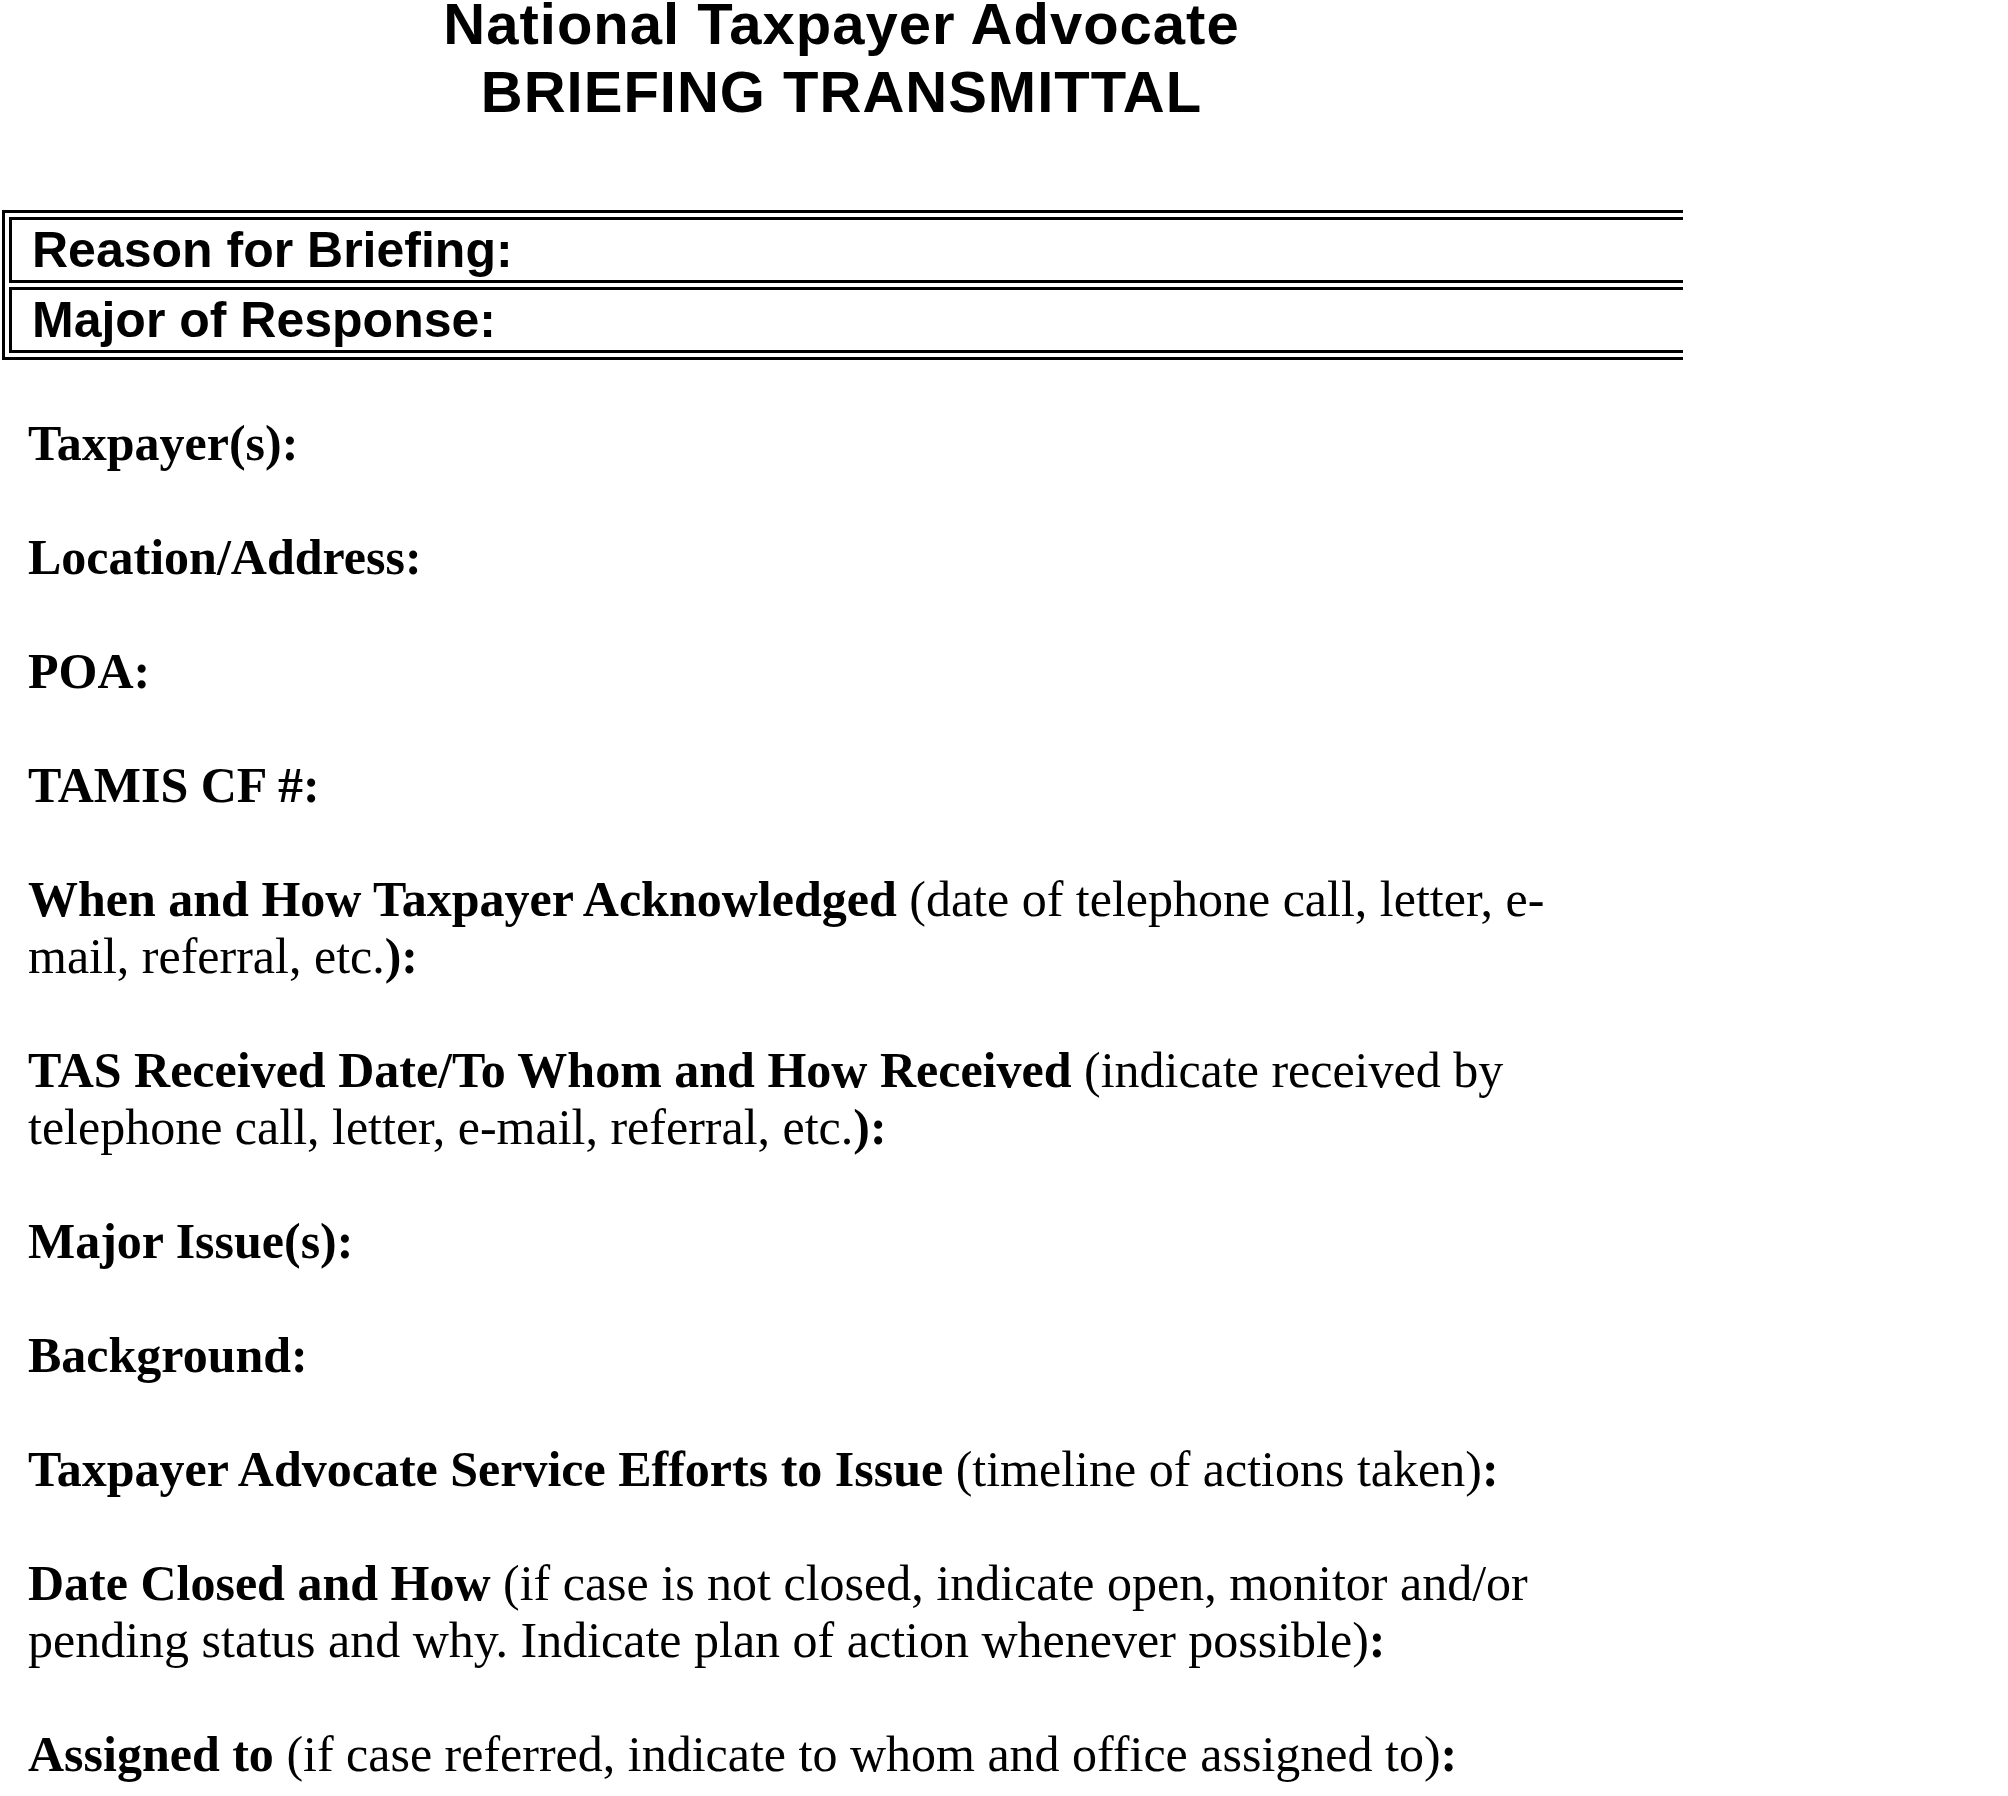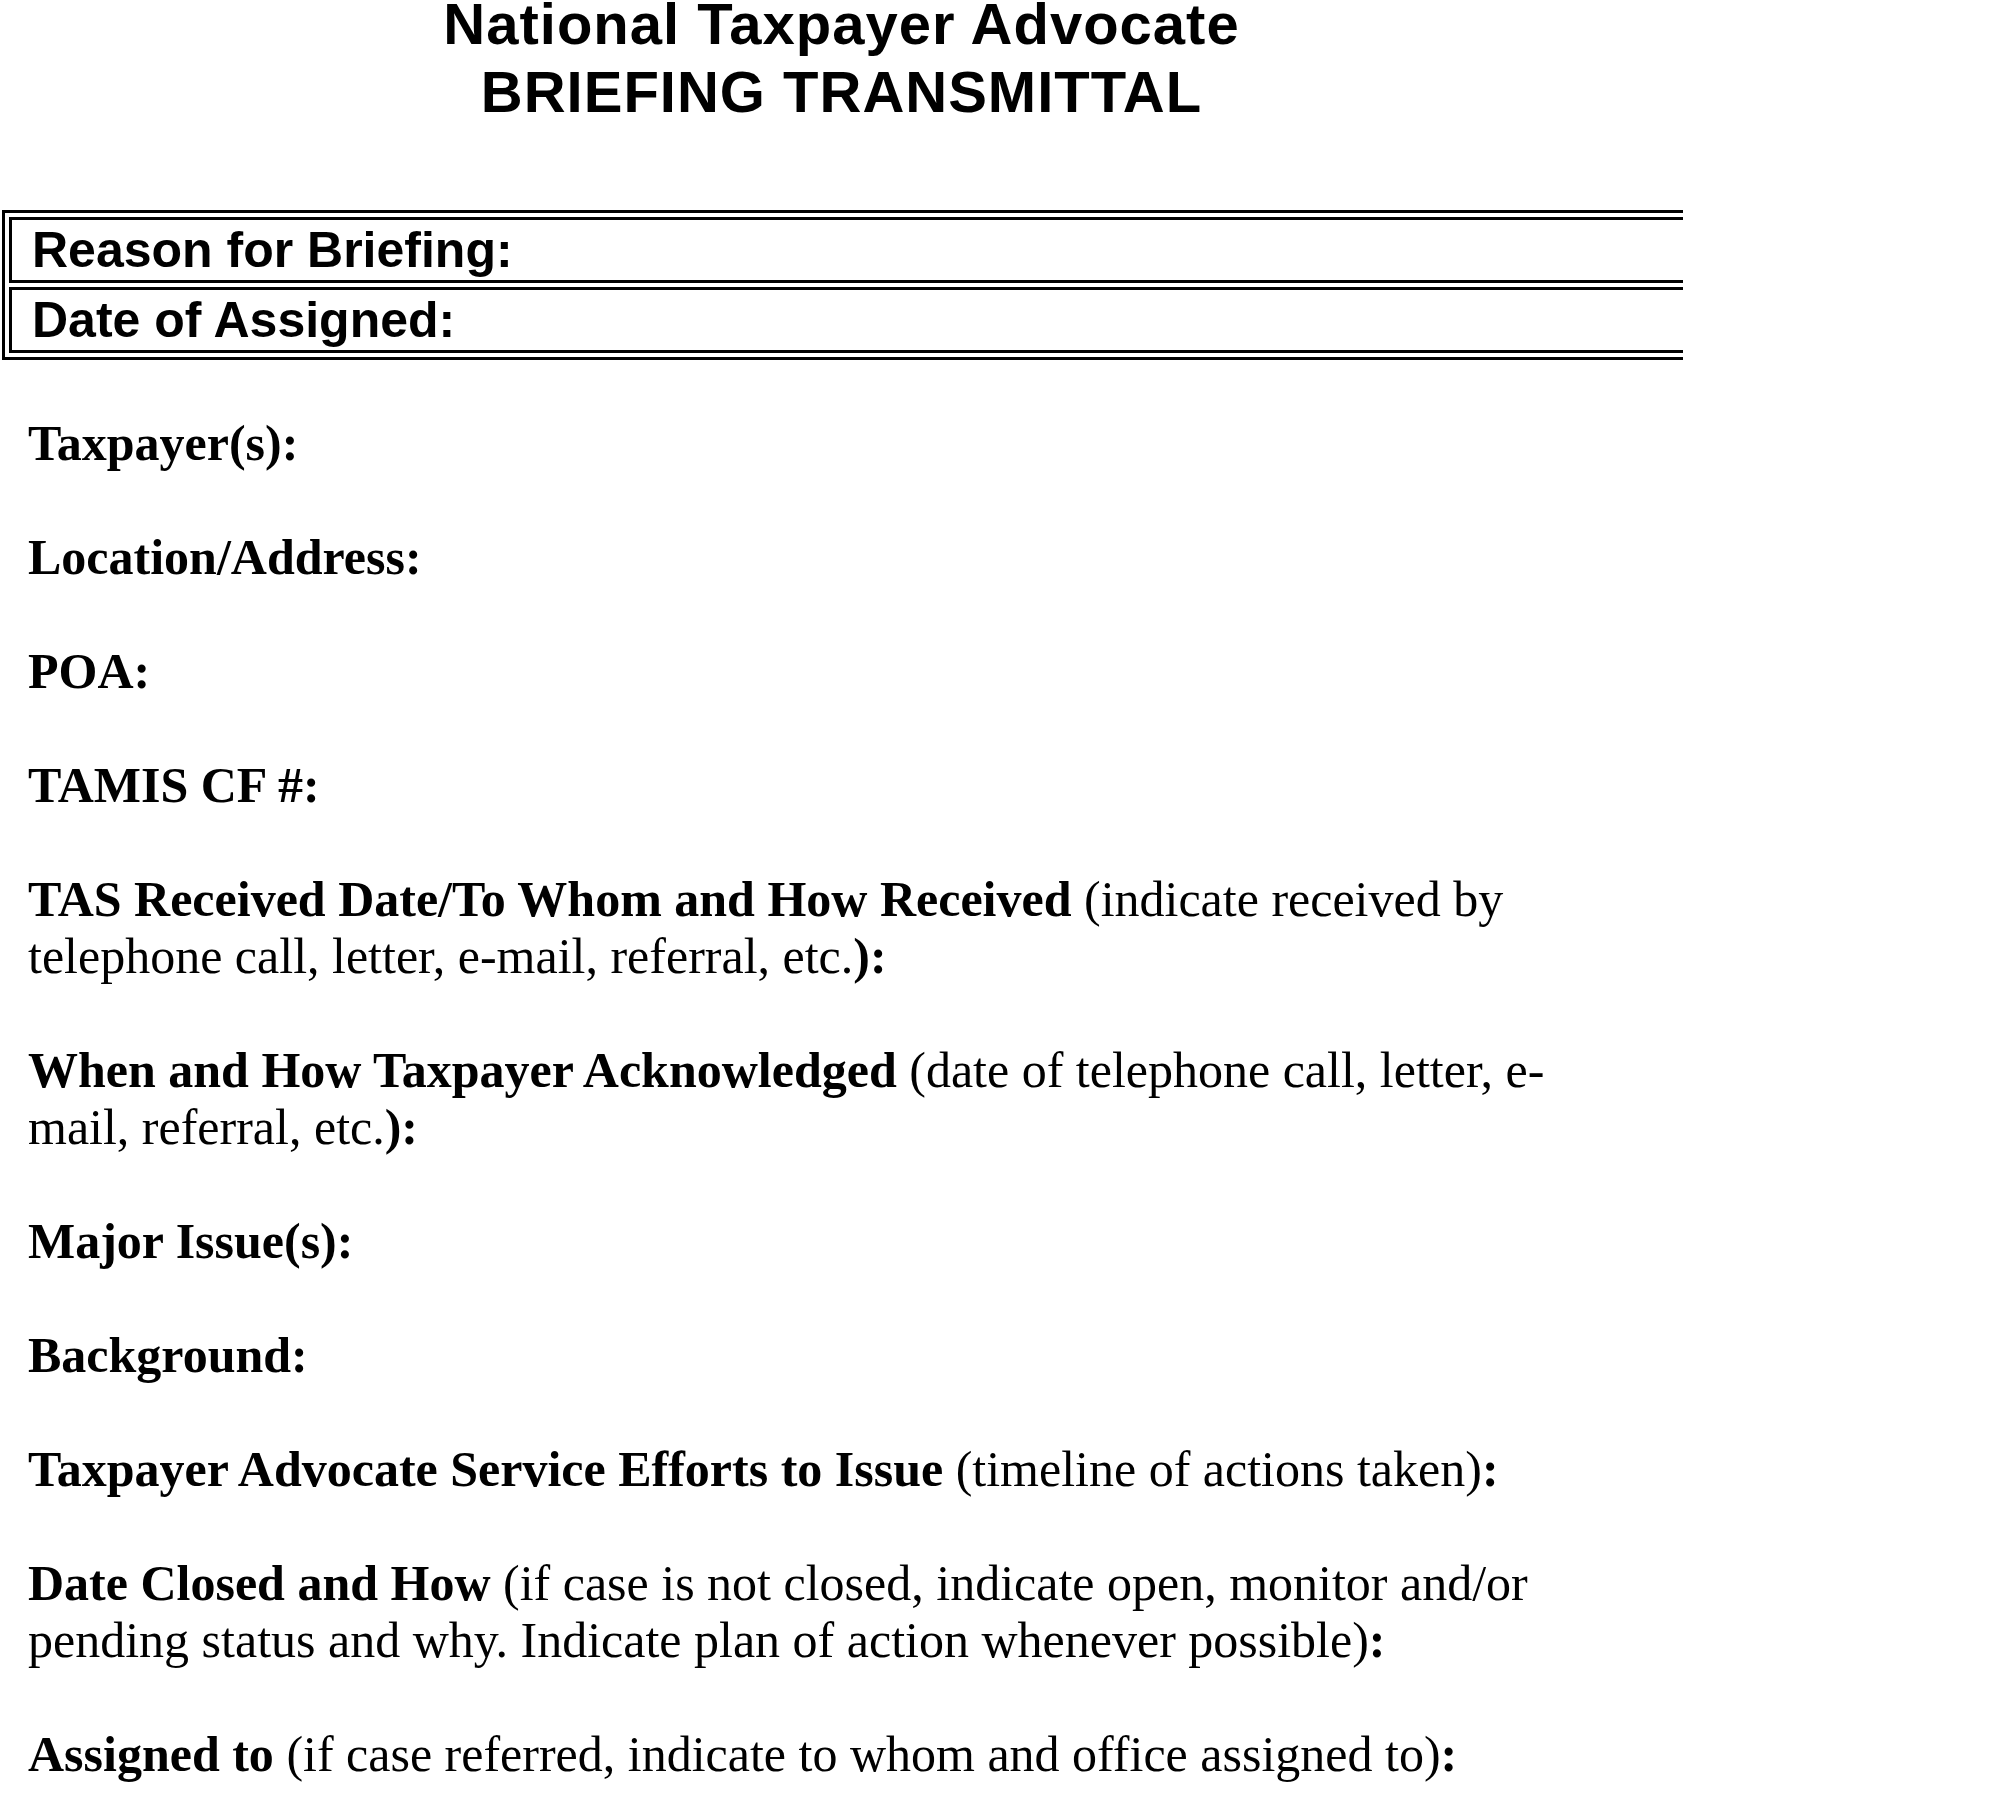--- a/index.html
+++ b/index.html
@@ -69,33 +69,33 @@
 
   <table class="header-table">
     <tbody>
       <tr>
         <td>
           <span>Reason for Briefing:</span>
         </td>
       </tr>
       <tr>
         <td>
-          <span>Date of Assigned:</span>
+          <span>Major of Response:</span>
         </td>
       </tr>
     </tbody>
   </table>
 
   <div class="fields" id="fields">
       <p><span class="seg seg-bold">Taxpayer(s):</span></p>
       <p><span class="seg seg-bold">Location/Address:</span></p>
       <p><span class="seg seg-bold">POA:</span></p>
       <p><span class="seg seg-bold">TAMIS CF #:</span></p>
+      <p><span class="seg seg-bold">When and How Taxpayer Acknowledged</span><span class="seg"> (date of telephone call, letter, e-mail, referral, etc.</span><span class="seg seg-bold">):</span></p>
       <p><span class="seg seg-bold">TAS Received Date/To Whom and How Received</span><span class="seg"> (indicate received by telephone call, letter, e-mail, referral, etc.</span><span class="seg seg-bold">):</span></p>
-      <p><span class="seg seg-bold">When and How Taxpayer Acknowledged</span><span class="seg"> (date of telephone call, letter, e-mail, referral, etc.</span><span class="seg seg-bold">):</span></p>
       <p><span class="seg seg-bold">Major Issue(s):</span></p>
       <p><span class="seg seg-bold">Background:</span></p>
       <p><span class="seg seg-bold">Taxpayer Advocate Service Efforts to Issue</span><span class="seg"> (timeline of actions taken)</span><span class="seg seg-bold">:</span></p>
       <p><span class="seg seg-bold">Date Closed and How</span><span class="seg"> (if case is not closed, indicate open, monitor and/or pending status and why. Indicate plan of action whenever possible)</span><span class="seg seg-bold">:</span></p>
       <p><span class="seg seg-bold">Assigned to</span><span class="seg"> (if case referred, indicate to whom and office assigned to)</span><span class="seg seg-bold">:</span></p>
     </div>
 
 </div>
 
 </body></html>

